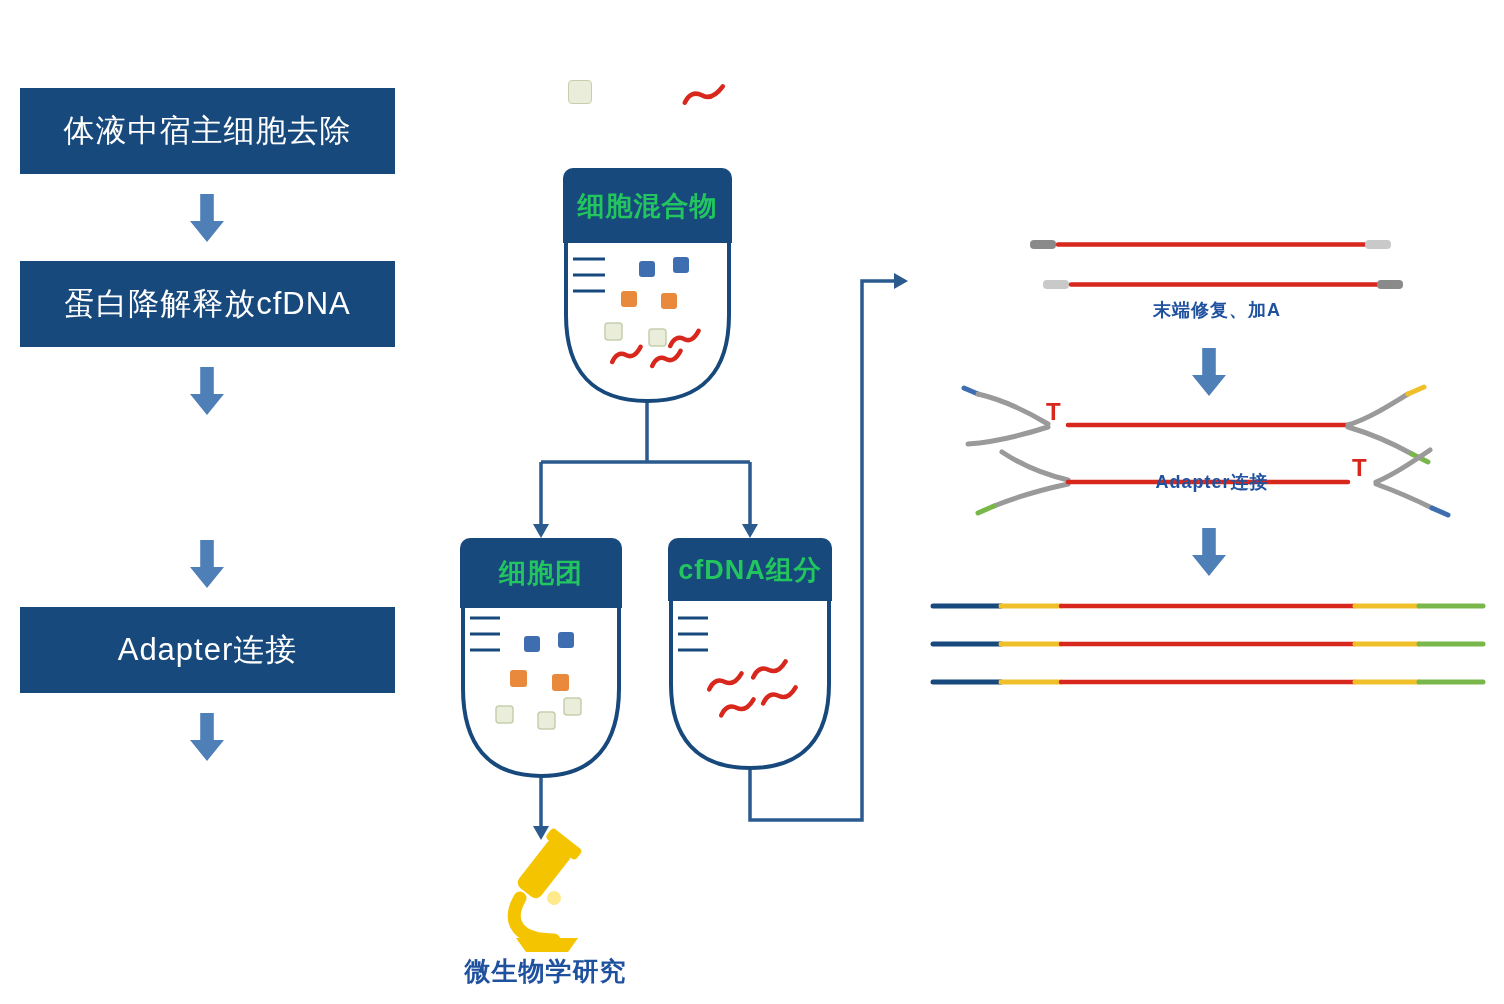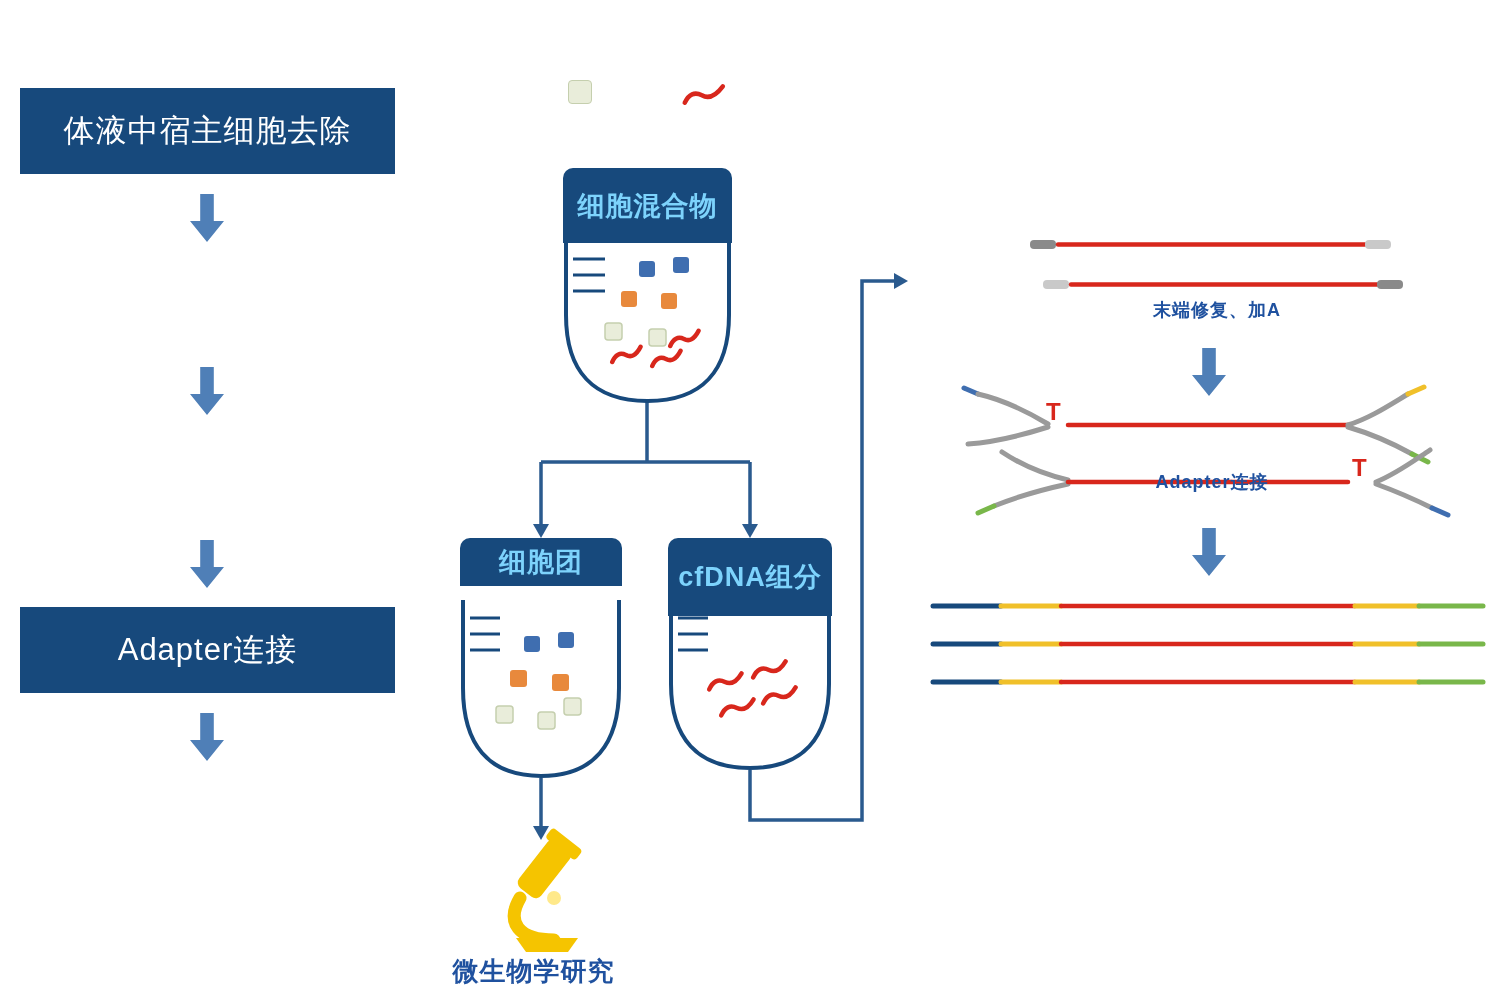--- a/index.html
+++ b/index.html
@@ -11,21 +11,21 @@
     position:absolute;left:8px;width:375px;height:86px;
     background:var(--c-navy,#17497c);color:#fff;
     display:flex;align-items:center;justify-content:center;
     font-size:31px;font-weight:500;letter-spacing:1px;
   }
   .block-arrow{
     position:absolute;width:34px;height:48px;background:var(--c-steel,#4f7fb7);
     clip-path:polygon(50% 100%,0 56%,30% 56%,30% 0,70% 0,70% 56%,100% 56%);
   }
   .flask-header{
-    position:absolute;background:var(--c-navy,#17497c);color:#7dd3fc;
+    position:absolute;background:var(--c-navy,#17497c);color:#22c55e;
     display:flex;align-items:center;justify-content:center;
     font-weight:700;border-radius:10px 10px 0 0;font-size:27px;letter-spacing:1px;
     z-index:2;
   }
   .lbl{
     position:absolute;color:var(--c-label,#1f519f);font-weight:700;
     text-align:center;font-size:18px;filter:blur(0.5px);z-index:3;letter-spacing:1px;
   }
   .sq{position:absolute;border-radius:4px;}
   svg{position:absolute;overflow:visible;}
@@ -51,20 +51,23 @@
 </head>
 <body>
 
 <div class="canvas">
 
   <div class="step-box" style="top:88px">
     <span>体液中宿主细胞去除</span>
   </div>
   <div class="block-arrow" style="left:178px;top:194px"></div>
 
+  <div class="step-box" style="top:261px">
+    <span>蛋白降解释放cfDNA</span>
+  </div>
   <div class="block-arrow" style="left:178px;top:367px"></div>
 
   <div class="block-arrow" style="left:178px;top:540px"></div>
 
   <div class="step-box" style="top:607px">
     <span>Adapter连接</span>
   </div>
   <div class="block-arrow" style="left:178px;top:713px"></div>
 
 
@@ -104,42 +107,42 @@
       <rect class="f-orange" x="58" y="48" width="16" height="16" rx="3"></rect>
       <rect class="f-orange" x="98" y="50" width="16" height="16" rx="3"></rect>
       <rect class="f-pale" x="42" y="80" width="17" height="17" rx="3"></rect>
       <rect class="f-pale" x="86" y="86" width="17" height="17" rx="3"></rect>
       <path class="s-red" d="M48,116 q7,-10 15,-4 q7,6 16,-5" transform="rotate(-12 63 112)"></path>
       <path class="s-red" d="M88,120 q7,-10 15,-4 q7,6 16,-5" transform="rotate(-12 103 116)"></path>
       <path class="s-red" d="M106,100 q7,-10 15,-4 q7,6 16,-5" transform="rotate(-12 121 96)"></path>
     </g>
   </svg>
 
-  <div class="flask-header" style="left:448px;top:538px;width:162px;height:48px">
+  <div class="flask-header" style="left:448px;top:538px;width:162px;height:70px">
     <span>细胞团</span>
   </div>
   <svg style="left:448px;top:600px" width="162" height="180">
     <path class="s-outline" d="M3,0 V88 C3,144 28,176 81,176 C134,176 159,144 159,88 V0"></path>
     <g>
       <line class="s-grad" x1="10" y1="18" x2="40" y2="18"></line>
       <line class="s-grad" x1="10" y1="34" x2="40" y2="34"></line>
       <line class="s-grad" x1="10" y1="50" x2="40" y2="50"></line>
     </g>
     <g>
       <rect class="f-blue" x="64" y="36" width="16" height="16" rx="3"></rect>
       <rect class="f-blue" x="98" y="32" width="16" height="16" rx="3"></rect>
       <rect class="f-orange" x="50" y="70" width="17" height="17" rx="3"></rect>
       <rect class="f-orange" x="92" y="74" width="17" height="17" rx="3"></rect>
       <rect class="f-pale" x="36" y="106" width="17" height="17" rx="3"></rect>
       <rect class="f-pale" x="78" y="112" width="17" height="17" rx="3"></rect>
       <rect class="f-pale" x="104" y="98" width="17" height="17" rx="3"></rect>
     </g>
   </svg>
 
-  <div class="flask-header" style="left:656px;top:538px;width:164px;height:78px">
+  <div class="flask-header" style="left:656px;top:538px;width:164px;height:63px">
     <span>cfDNA组分</span>
   </div>
   <svg style="left:656px;top:600px" width="164" height="172">
     <path class="s-outline" d="M3,0 V84 C3,138 29,168 82,168 C135,168 161,138 161,84 V0"></path>
     <g>
       <line class="s-grad" x1="10" y1="18" x2="40" y2="18"></line>
       <line class="s-grad" x1="10" y1="34" x2="40" y2="34"></line>
       <line class="s-grad" x1="10" y1="50" x2="40" y2="50"></line>
     </g>
     <g>
@@ -152,21 +155,21 @@
 
   <svg style="left:478px;top:842px" width="112" height="112">
     <g transform="rotate(38 52 30)">
       <rect class="f-gold" x="38" y="-4" width="28" height="60" rx="7"></rect>
       <rect class="f-gold" x="33" y="-12" width="38" height="13" rx="4"></rect>
     </g>
     <circle cx="64" cy="56" r="7" fill="#ffe98a"></circle>
     <path class="s-gold" style="stroke-width:13" d="M30,56 C16,80 28,98 64,98"></path>
     <path class="f-gold" d="M26,96 L88,96 L78,110 L36,110 Z"></path>
   </svg>
-  <div class="lbl" style="left:414px;top:954px;width:215px;font-size:26px">微生物学研究</div>
+  <div class="lbl" style="left:426px;top:954px;width:215px;font-size:26px">微生物学研究</div>
 
   <svg style="left:915px;top:228px" width="480" height="84">
     <g>
       <rect class="f-dgray" x="103" y="12" width="26" height="9" rx="4"></rect>
       <line class="s-red" x1="131" y1="16.5" x2="438" y2="16.5"></line>
       <rect class="f-lgray" x="438" y="12" width="26" height="9" rx="4"></rect>
     </g>
     <g>
       <rect class="f-lgray" x="116" y="52" width="26" height="9" rx="4"></rect>
       <line class="s-red" x1="144" y1="56.5" x2="450" y2="56.5"></line>

